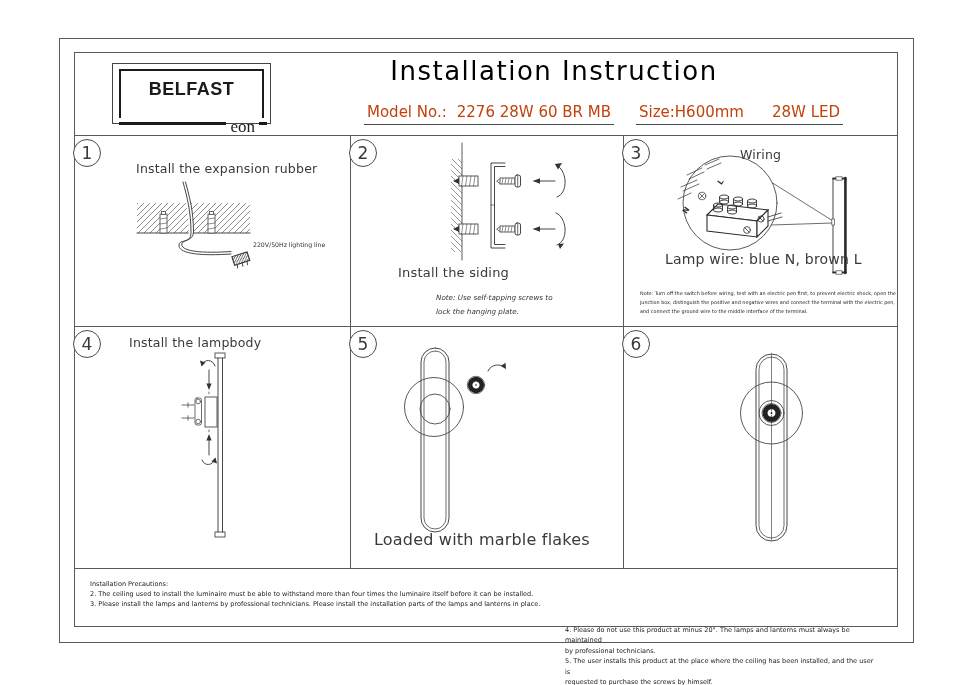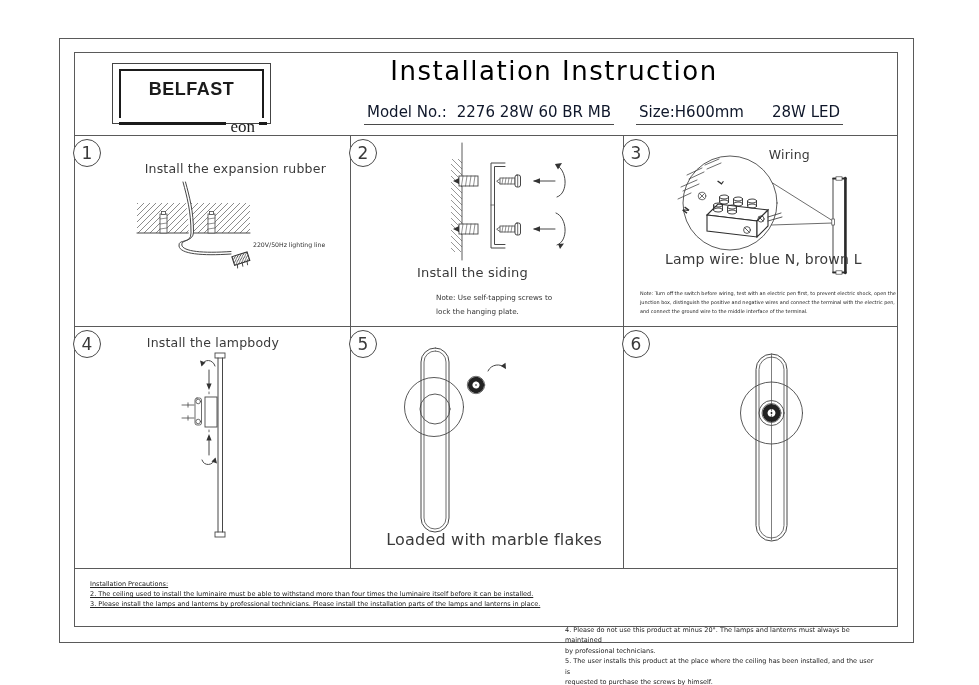--- a/index.html
+++ b/index.html
@@ -11,48 +11,48 @@
   .border-outer { position:absolute; left:59px; top:38px; width:855px; height:605px; border:1px solid #5a5a5a; }
   .border-inner { position:absolute; left:74px; top:52px; width:824px; height:575px; border:1px solid #5a5a5a; }
   .hline, .vline { position:absolute; background:#5a5a5a; }
   .panel { position:absolute; }
   .step {
     position:absolute; left:-1px; top:4px; width:28px; height:28px;
     border:1.2px solid #4a4a4a; border-radius:50%; background:#fff;
     display:flex; align-items:center; justify-content:center;
     font-size:17px; color:#3a3a3a;
   }
-  .cap { position:absolute; text-align:right; font-size:12.5px; letter-spacing:0.2px; color:#3a3a3a; white-space:nowrap; }
+  .cap { position:absolute; text-align:left; font-size:12.5px; letter-spacing:0.2px; color:#3a3a3a; white-space:nowrap; }
   .note-sm { position:absolute; font-size:7.2px; line-height:1.95; color:#333; }
   .note-xs { position:absolute; font-size:4.9px; line-height:1.85; color:#222; }
   .draw { position:absolute; left:0; top:0; width:100%; height:100%; }
   svg { stroke-linecap:round; }
 
   
   .header { position:absolute; left:74px; top:52px; width:824px; height:83px; }
   .logo-outer { position:absolute; left:38px; top:11px; width:159px; height:61px; border:1px solid #444; background:#fff; }
   .brand { position:absolute; left:6px; top:15px; width:145px; text-align:center;
            font-family:"Liberation Sans", sans-serif; font-weight:bold; font-size:18px;
            letter-spacing:0.5px; color:#1b1b1b; }
   .logo-inner { position:absolute; left:6px; top:5px; width:145px; height:49px;
                 border:2.5px solid #1b1b1b; border-bottom:none; }
   .eon-row { position:absolute; left:6px; top:51px; width:148px; display:flex; align-items:center; }
   .eon-row .bar { height:2.5px; background:#1b1b1b; flex:1; }
   .eon-row .bar-end { height:2.5px; background:#1b1b1b; width:8px; }
   .eon-row .eon { font-family:"Liberation Serif", serif; font-size:17px; line-height:1;
                   color:#1b1b1b; padding:0 4px; transform:translateY(3px); }
   .title { position:absolute; left:300px; top:4px; width:360px; text-align:center;
            font-size:26px; letter-spacing:1.5px; color:#000000; }
-  .model-row { position:absolute; left:290px; top:51px; display:flex; gap:22px; font-size:15px; color:#0f172a; }
+  .model-row { position:absolute; left:290px; top:51px; display:flex; gap:22px; font-size:15px; color:#c2410c; }
   .model-row .useg { border-bottom:1px solid #4a4a4a; padding:0 3px 3px 3px; display:inline-flex; }
   .ml-gap { display:inline-block; width:10px; }
   .ml-gap-wide { display:inline-block; width:28px; }
 
   
-  .footer-left  { position:absolute; left:90px;  top:579px; width:470px; font-size:6.5px; line-height:1.55; color:#222;text-decoration:underline; }
+  .footer-left  { position:absolute; left:90px;  top:579px; width:470px; font-size:6.5px; line-height:1.55; color:#222; }
   .footer-right { position:absolute; left:565px; top:581px; width:310px; font-size:6.5px; line-height:1.6;  color:#222;margin-top:44px; }
 </style>
 </head>
 <body>
 
 <div class="sheet">
 
   <div class="border-outer"></div>
   <div class="border-inner"></div>
 
@@ -186,21 +186,21 @@
       </g>
 
       <g>
         <path d="M155 28 L141 28 L141 113 L155 113"></path>
         <path d="M155 31.5 L144.5 31.5 L144.5 109.5 L155 109.5"></path>
         <line x1="141" y1="70" x2="144.5" y2="70" stroke-width="0.7"></line>
       </g>
     </svg>
     <div class="step">2</div>
     <div class="cap" style="left:48px; top:130px; width:130px; font-size:13px;">Install the siding</div>
-    <div class="note-sm" style="left:86px; top:156px; width:150px;">
+    <div class="note-sm" style="left:86px; top:156px; width:150px;font-style:italic;">
       <div>Note: Use self-tapping screws to</div>
       <div>lock the hanging plate.</div>
     </div>
   </div>
 
   <div class="panel" style="left:623px; top:135px; width:275px; height:191px;">
     <svg class="draw" viewBox="0 0 275 191" fill="none" stroke="#474747" stroke-width="1">
 
       <circle cx="107" cy="68" r="47" stroke-width="0.9"></circle>
 

